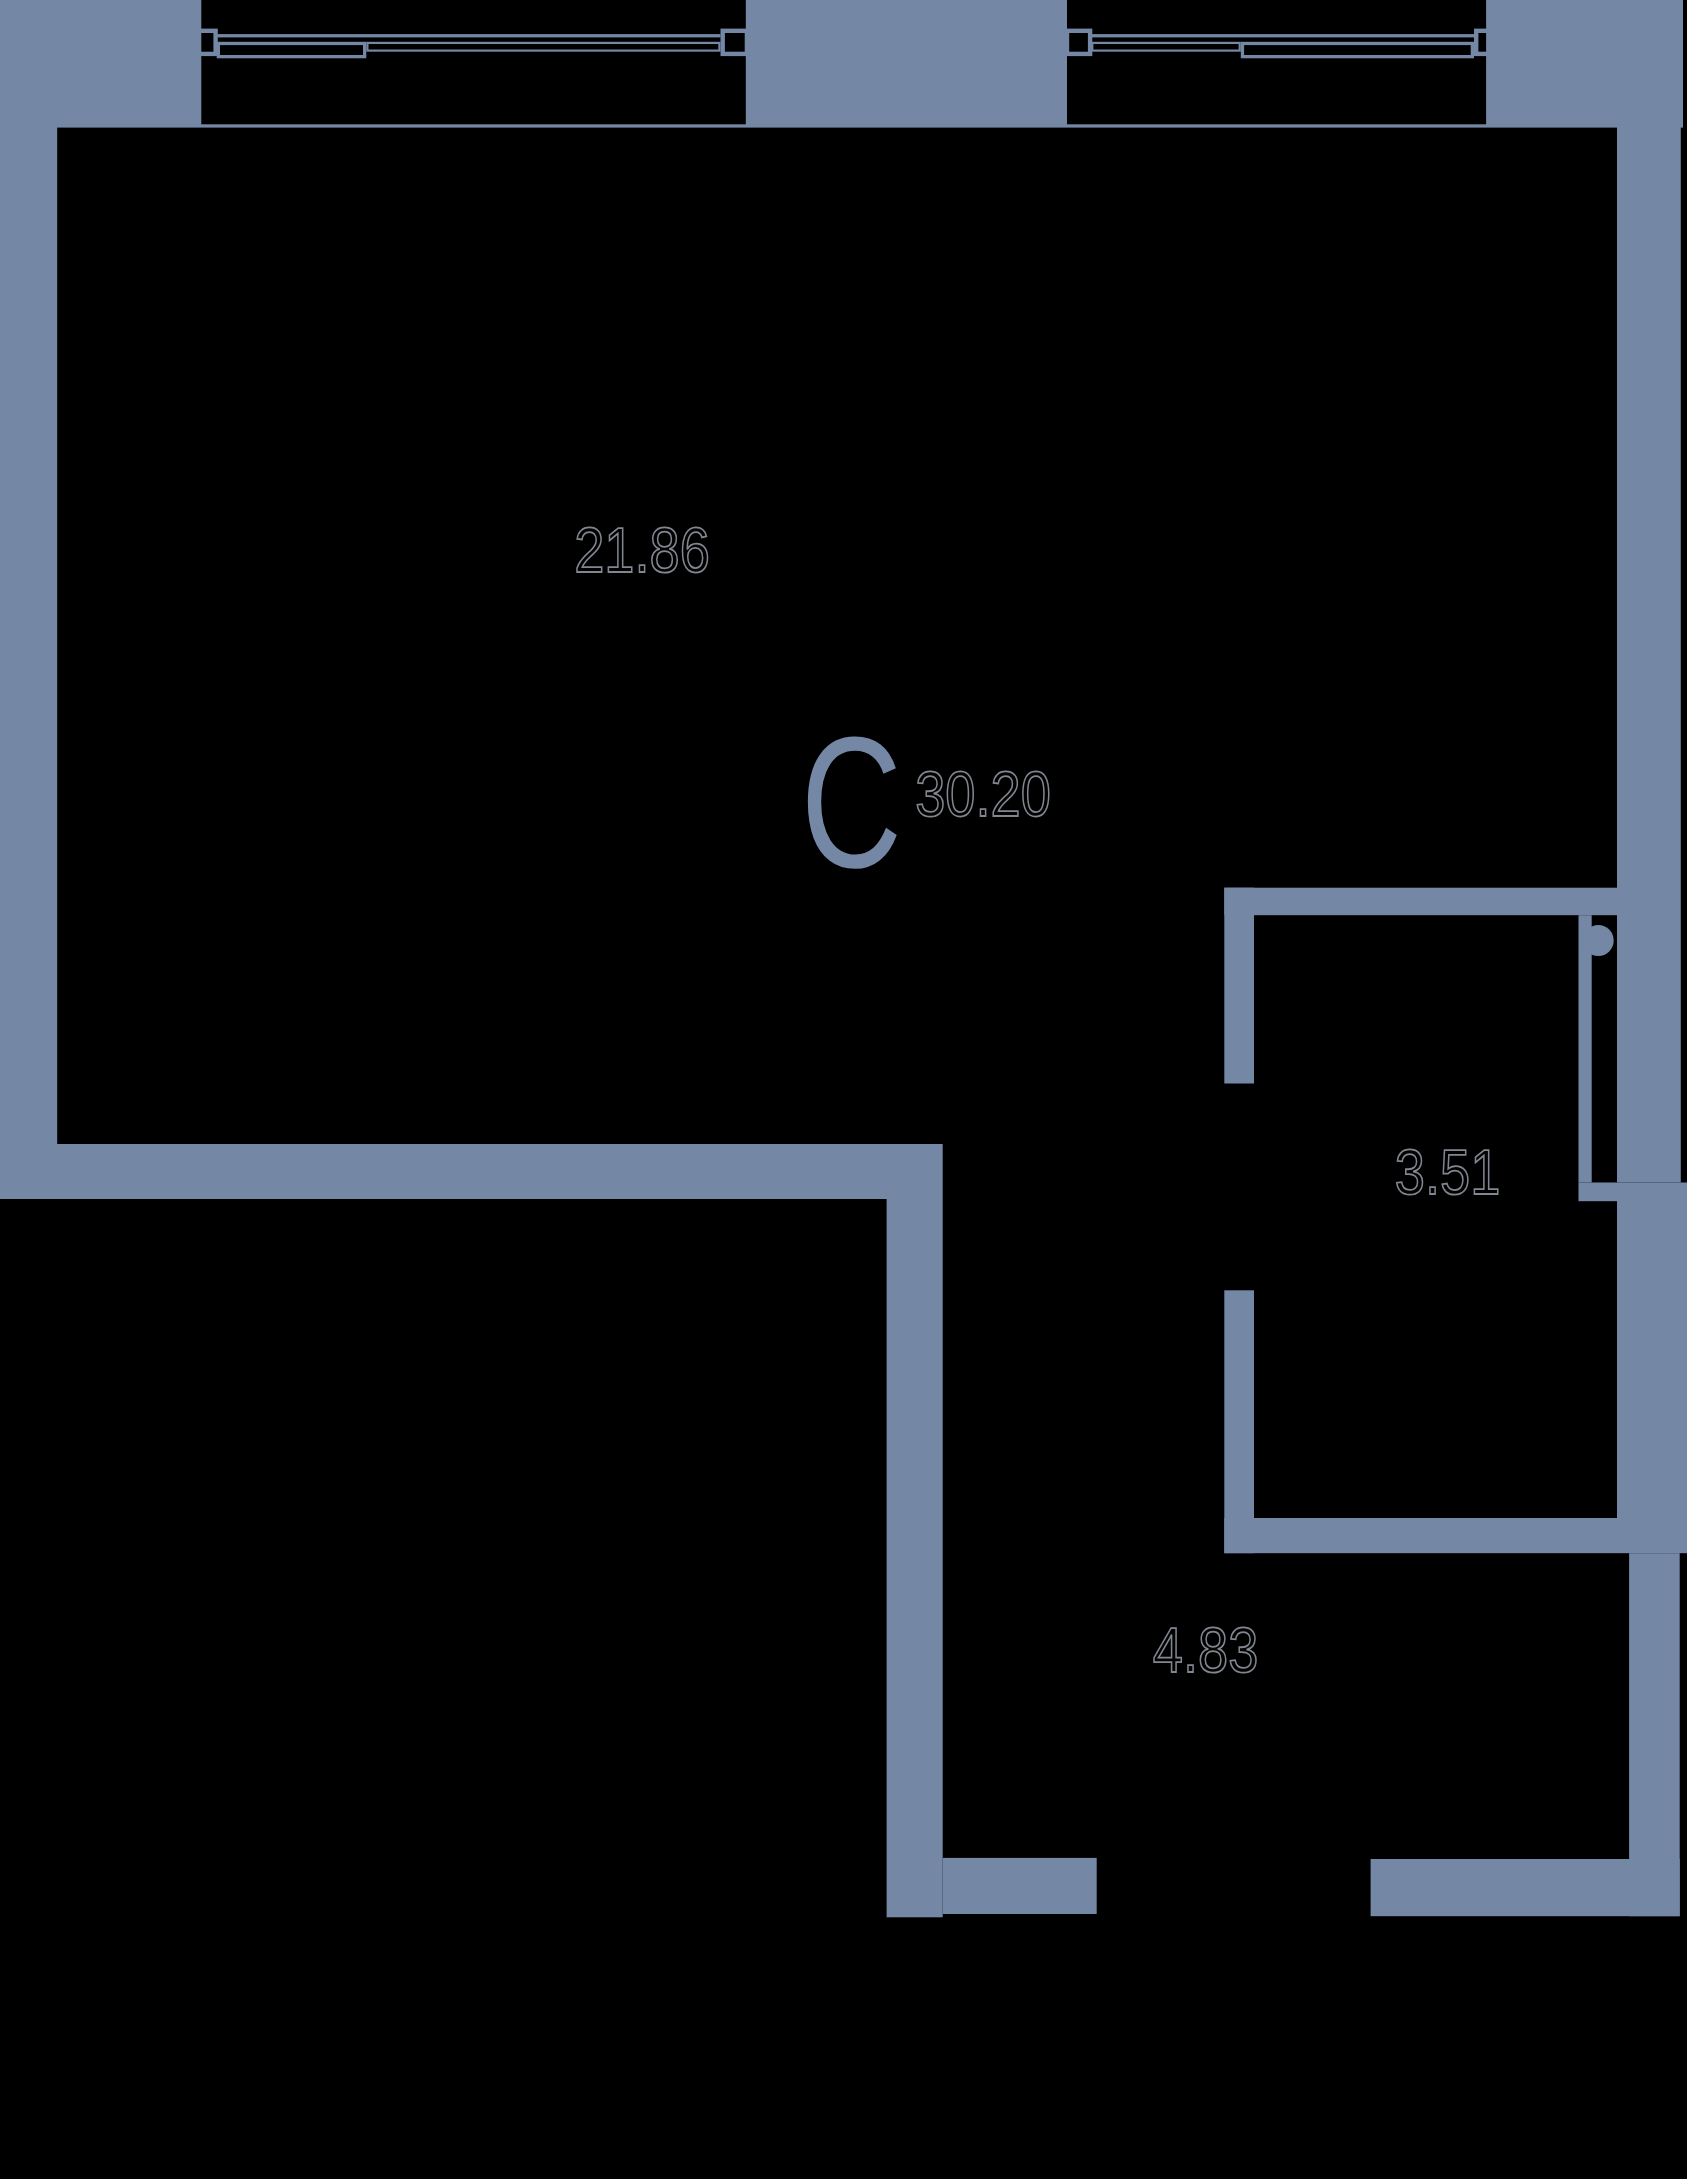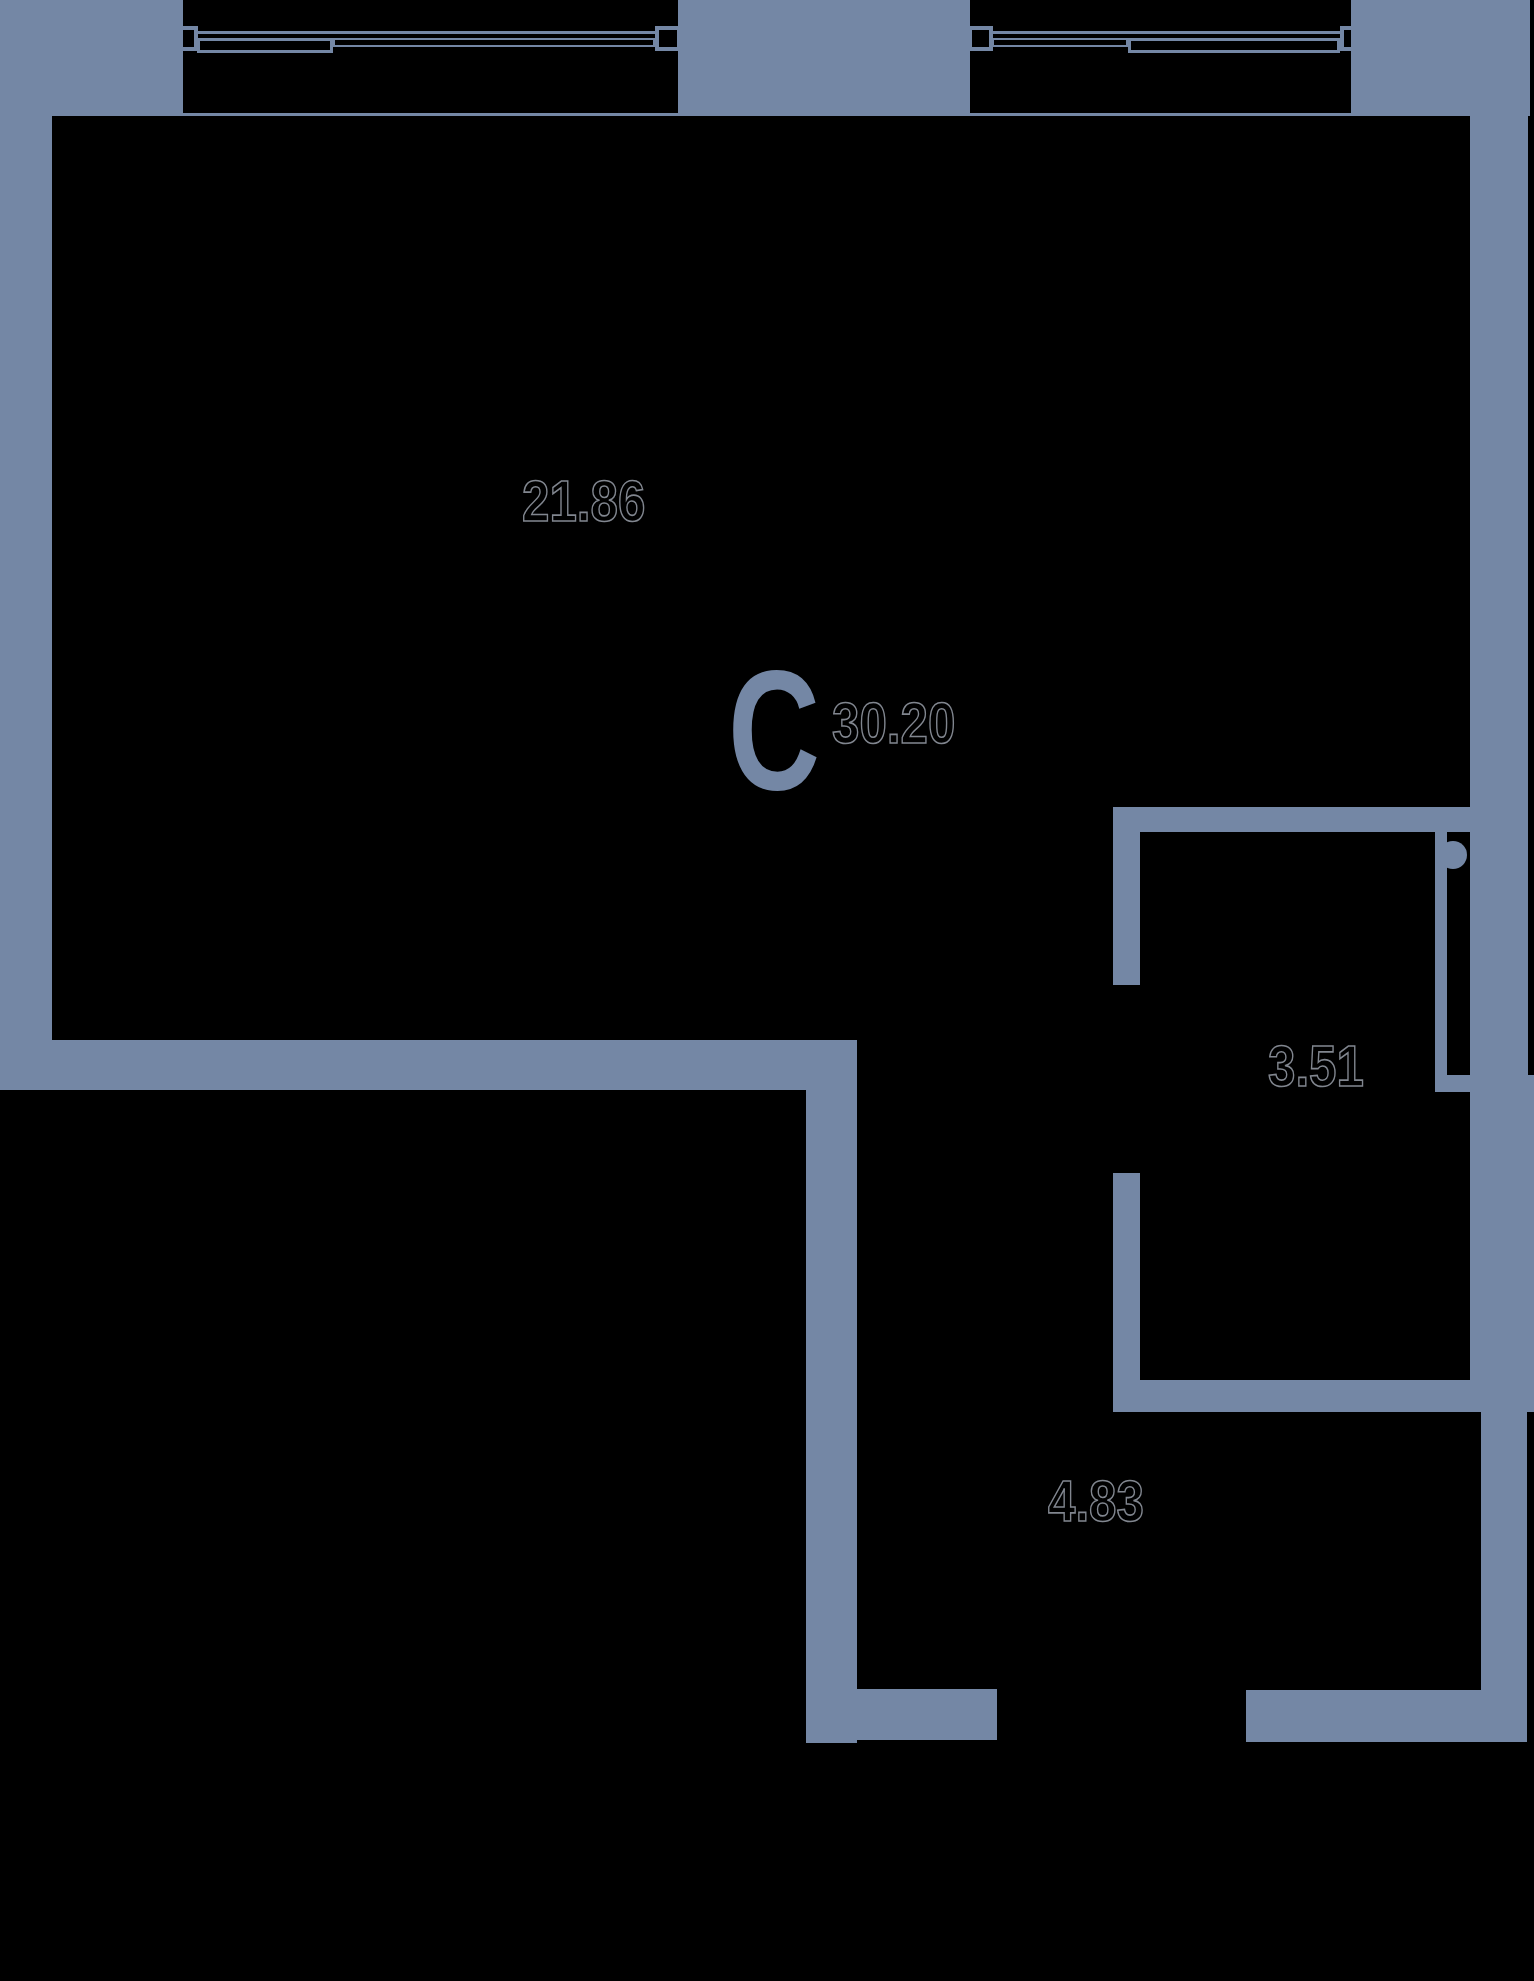--- a/index.html
+++ b/index.html
@@ -2,21 +2,20 @@
 <html style="--wall: #7487A5; --background: #000000; --label_outline: #81868F;"><head>
 <meta charset="utf-8">
 <style>
   html,body{margin:0;padding:0;background:#000;}
   #plan{
     position:relative;
     width:1534px;height:1981px;
     background:var(--background,#000);
     overflow:hidden;
     font-family:"Liberation Sans",sans-serif;
-    font-weight:bold;
   }
   
   .w{position:absolute;background:var(--wall,#7487A5);}
   
   .o{position:absolute;background:transparent;border:3px solid var(--wall,#7487A5);box-sizing:border-box;}
   .o.thin{border-width:2px;}
   .o.jamb{border-width:4px;}
   
   .duct{position:absolute;background:var(--wall,#7487A5);border-radius:50%;}
   

